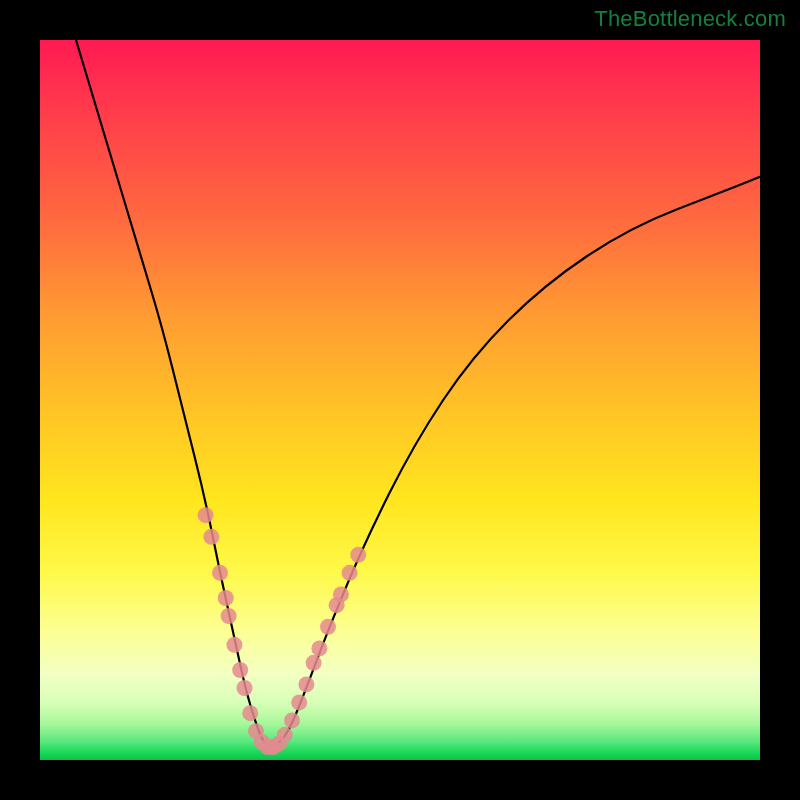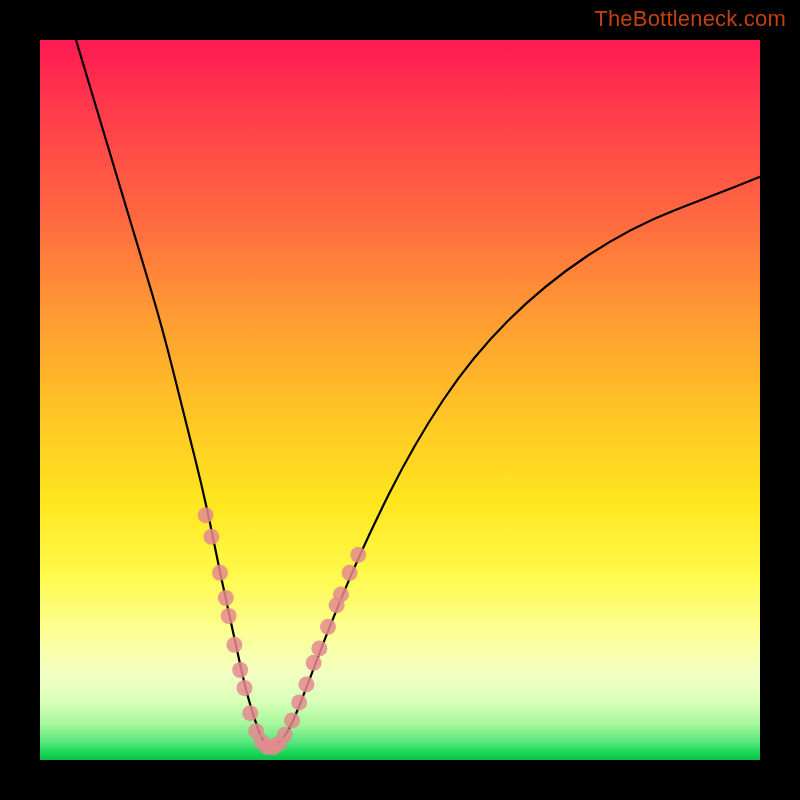--- a/index.html
+++ b/index.html
@@ -47,21 +47,21 @@
     );
   }
   svg.curve {
     position: absolute;
     inset: 0;
   }
   .watermark {
     position: absolute;
     top: 6px;
     right: 14px;
-    color: #c2410c;
+    color: #15803d;
     font-size: 22px;
     font-weight: 500;
     letter-spacing: 0.2px;
     user-select: none;
   }
 </style>
 </head>
 <body>
 
 <div class="frame">

